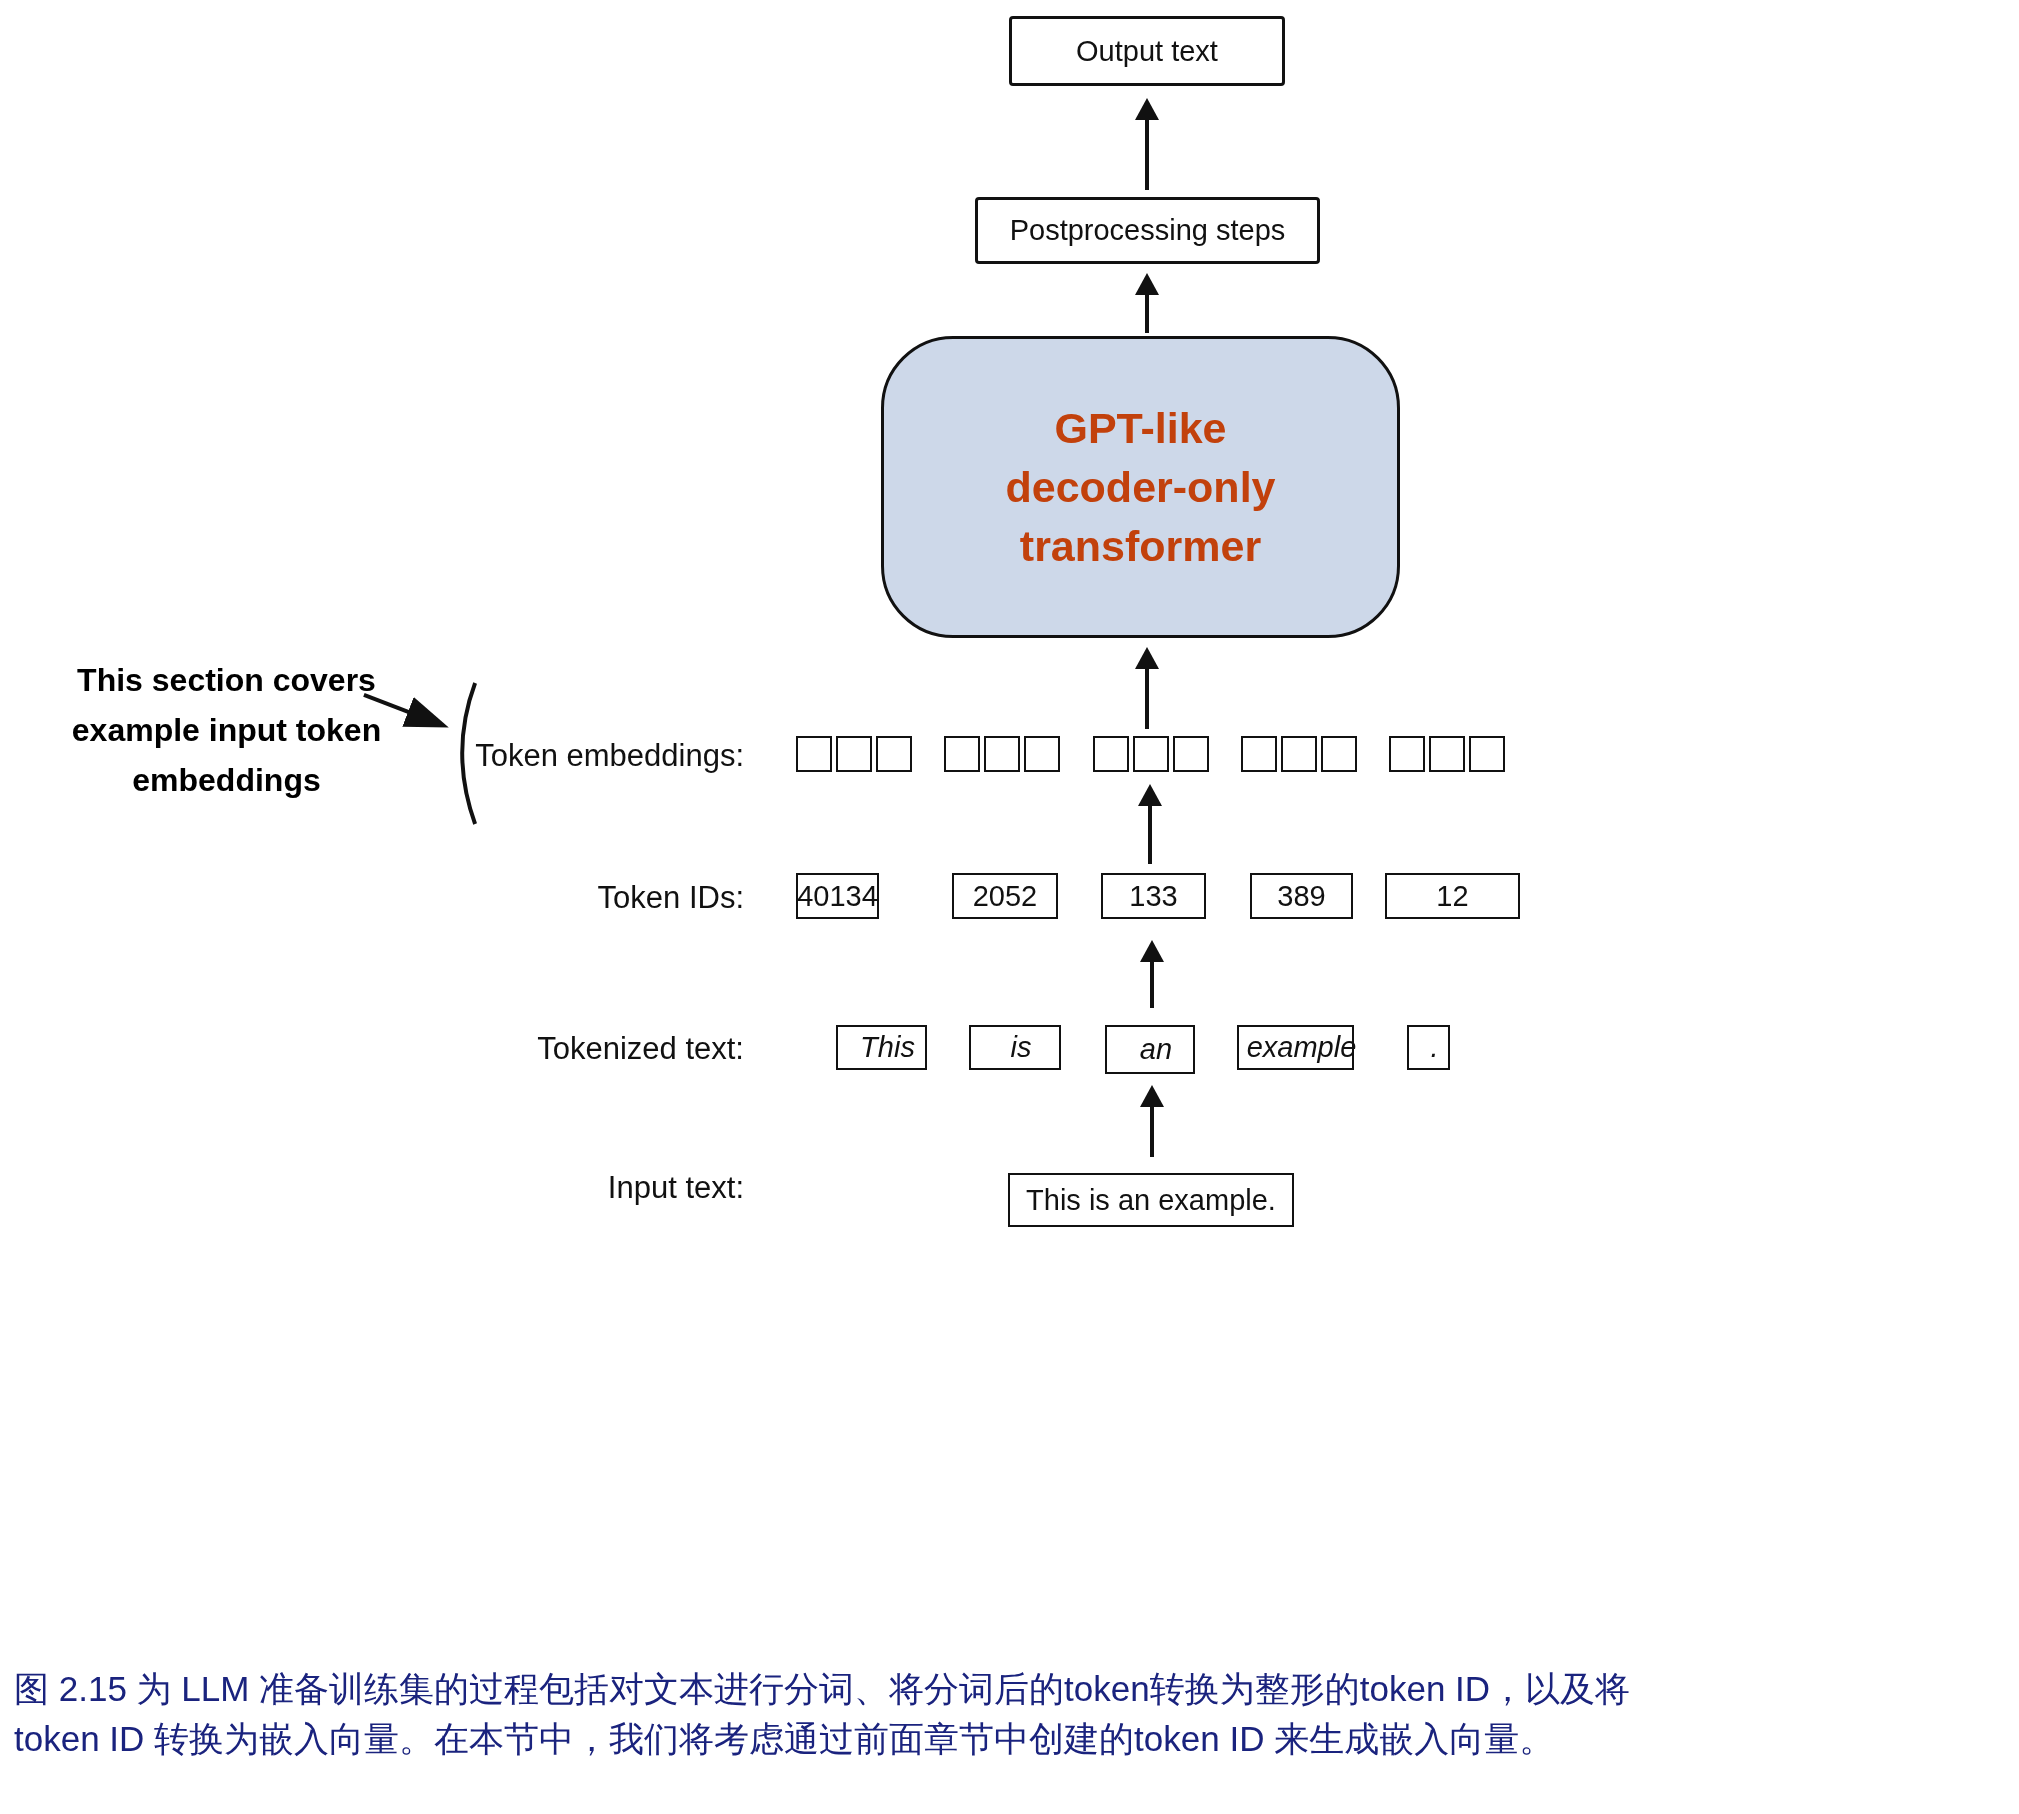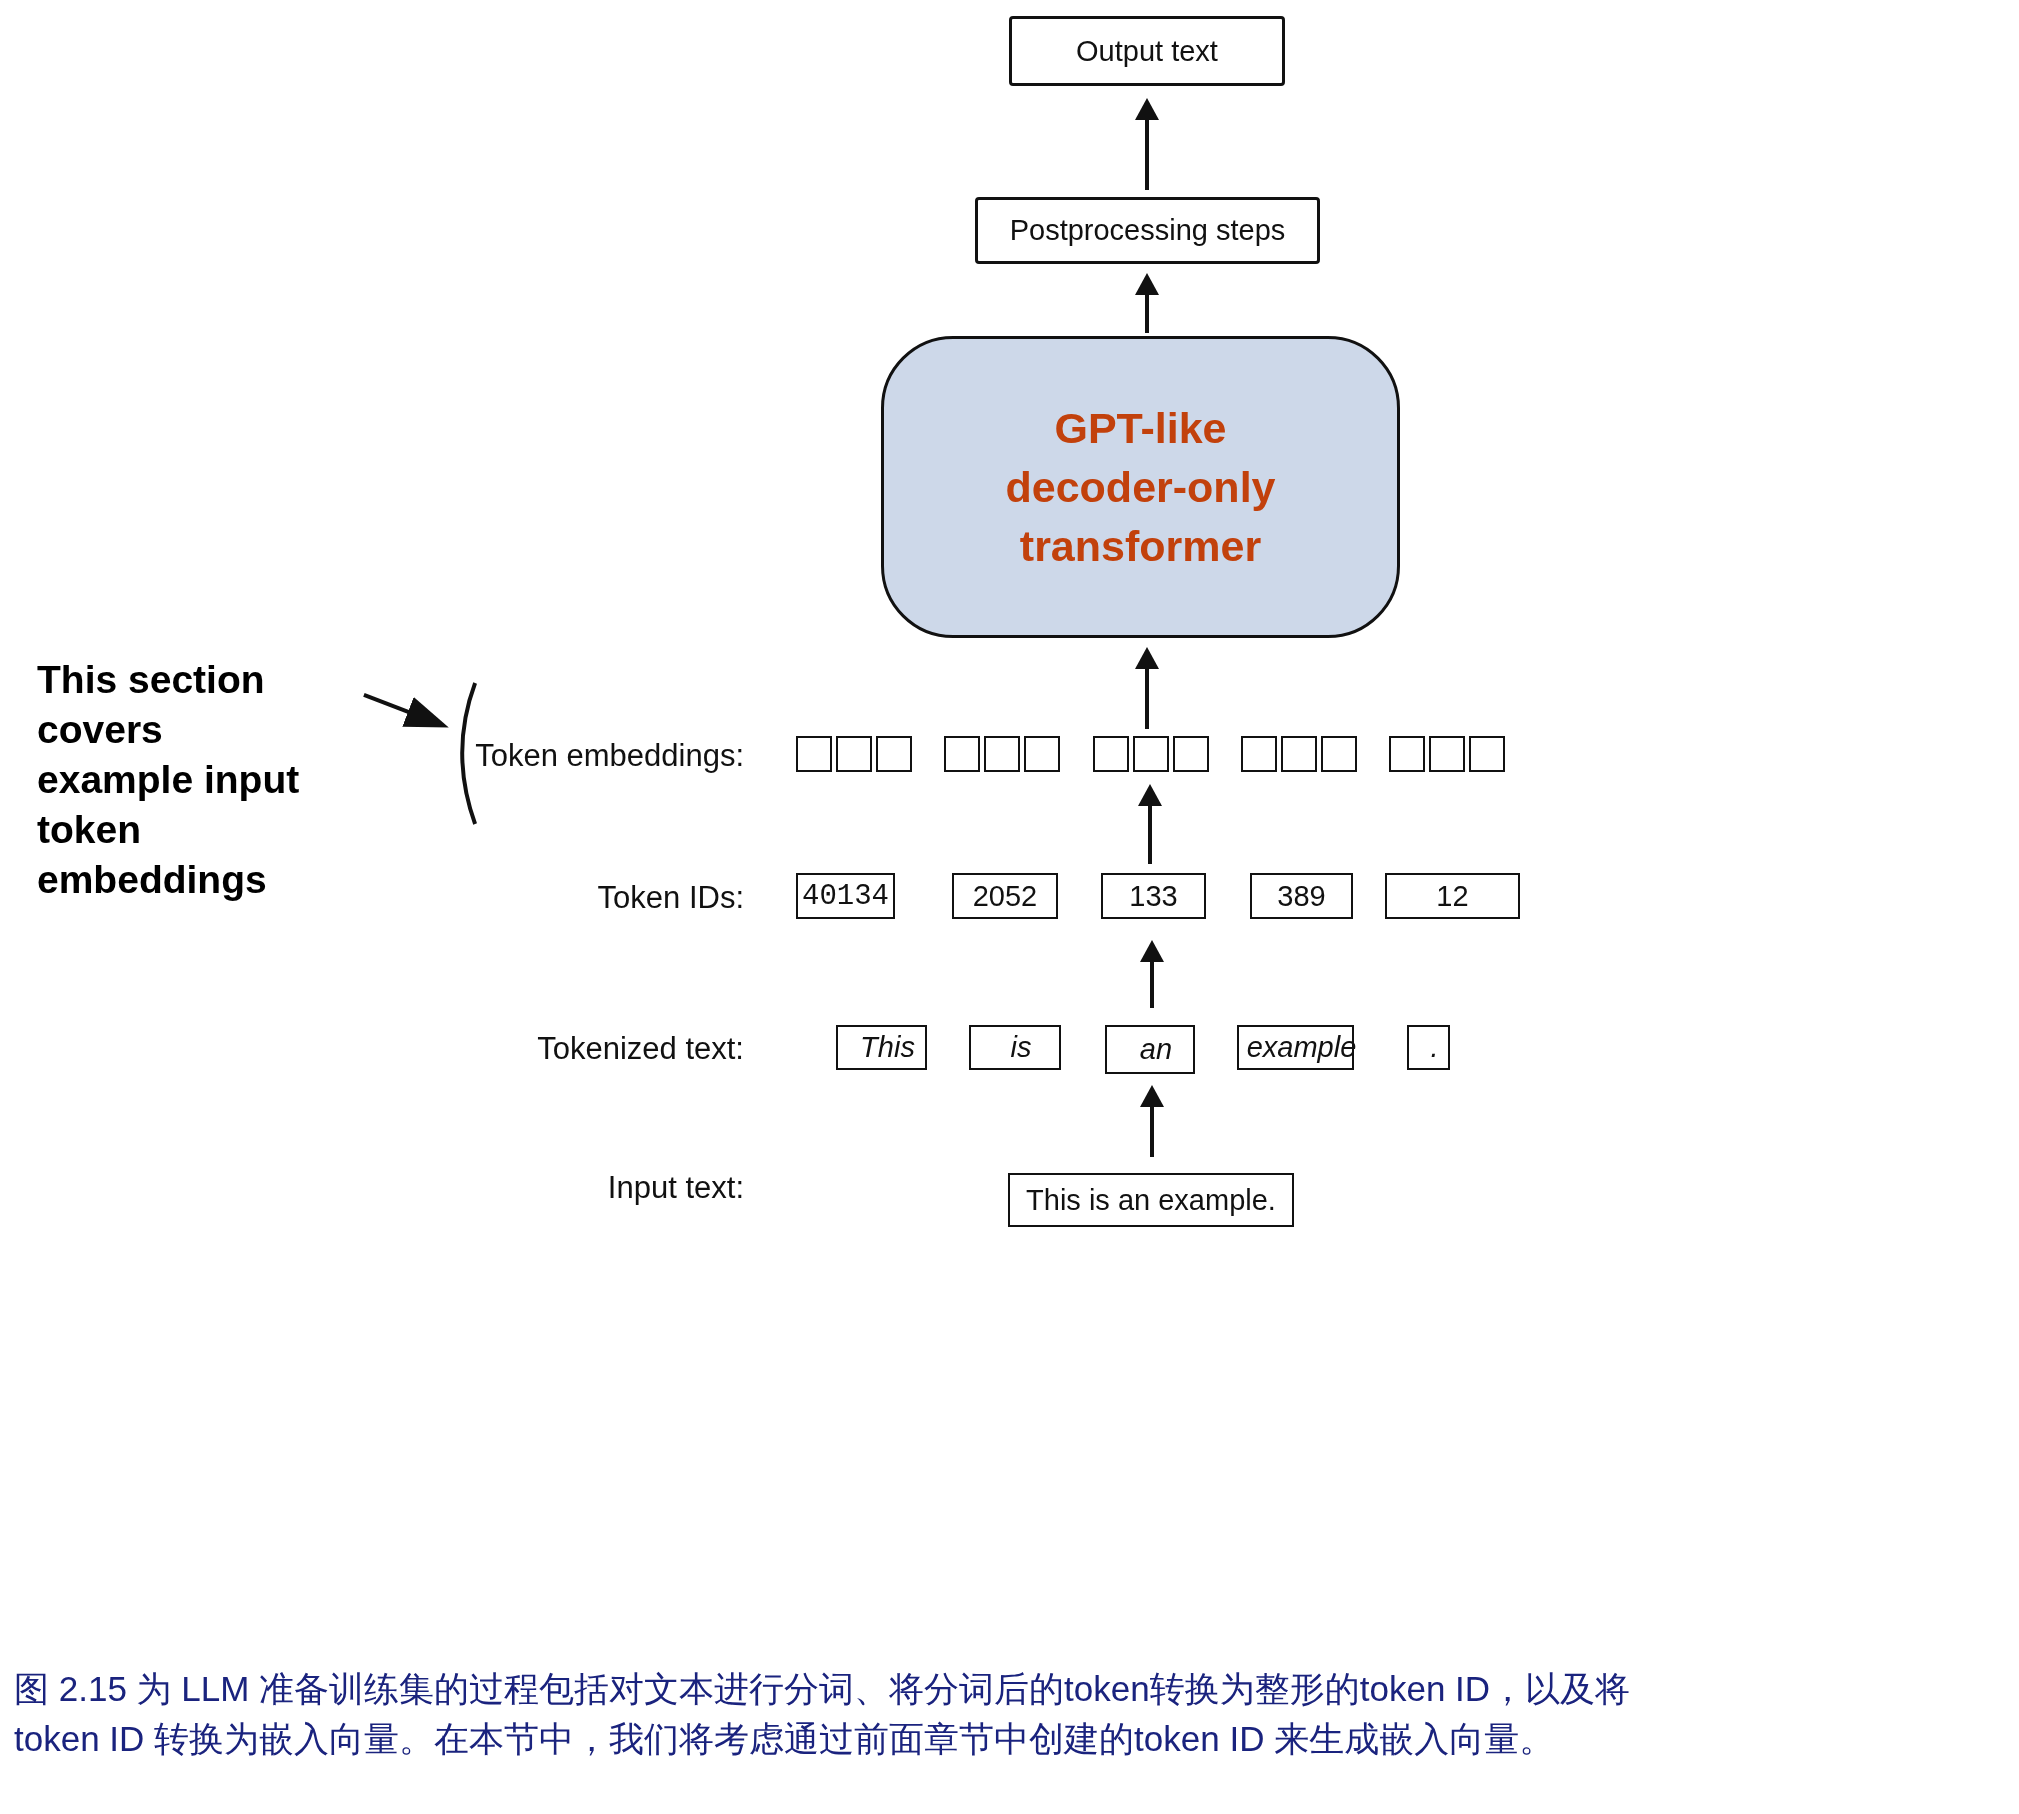--- a/index.html
+++ b/index.html
@@ -37,22 +37,22 @@
   .sq-group { position: absolute; top: 736px; display: flex; gap: 4px; }
   .sq { width: 36px; height: 36px; border: 2.5px solid #111; background: #fff; box-sizing: border-box; }
 
   
   .vbox { position: absolute; border: 2.5px solid #111; background: #fff;
           display: flex; align-items: center; justify-content: center;
           font-size: 29px; color: #111; box-sizing: border-box; }
   .vbox.italic { font-style: italic; padding-left: 12px; }
 
   
-  .annotation { position: absolute; left: 37px; top: 655px; width: 343px;
-                font-weight: bold; font-size: 39px; line-height: 50px; color: #000; }
+  .annotation { position: absolute; left: 55px; top: 655px; width: 343px;
+                text-align: center; font-weight: bold; font-size: 32px; line-height: 50px; color: #000; }
 
   .annot-svg { position: absolute; }
 
   
   .caption { position: absolute; left: 14px; top: 1664px; width: 1992px;
              font-size: 35px; line-height: 50px; color: #1a237e; }
 </style>
 </head>
 <body>
 
@@ -131,21 +131,21 @@
       <span class="sq"></span>
   </div>
 
   <div class="arrow-up" style="left:1138px; top:784px; height:80px;">
     <span class="head"></span>
     <span class="shaft"></span>
   </div>
 
   <div class="row-label" style="top:880px;">Token IDs:</div>
 
-  <div class="vbox" style="left:796px;  top:873px; width:99px; height:46px;font-family:Liberation Mono, monospace;">
+  <div class="vbox" style="left:796px;  top:873px; width:83px; height:46px;">
     <span>40134</span>
     </div>
   <div class="vbox" style="left:952px;  top:873px; width:106px; height:46px;">
     <span>2052</span>
     </div>
   <div class="vbox" style="left:1101px; top:873px; width:105px; height:46px;">
     <span>133</span>
     </div>
   <div class="vbox" style="left:1250px; top:873px; width:103px; height:46px;">
     <span>389</span>

